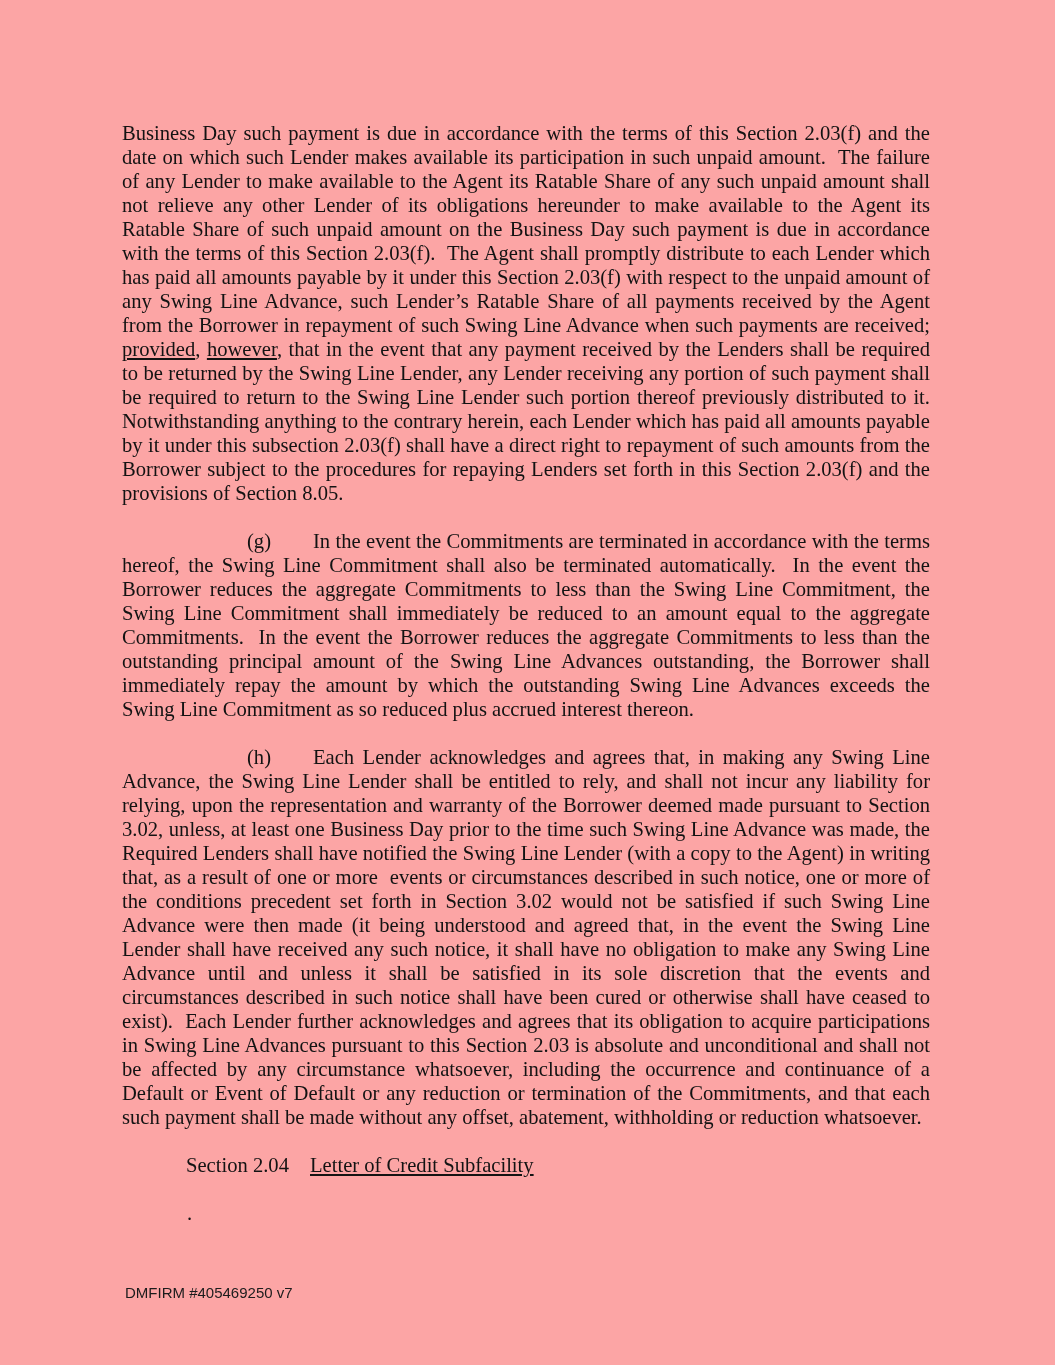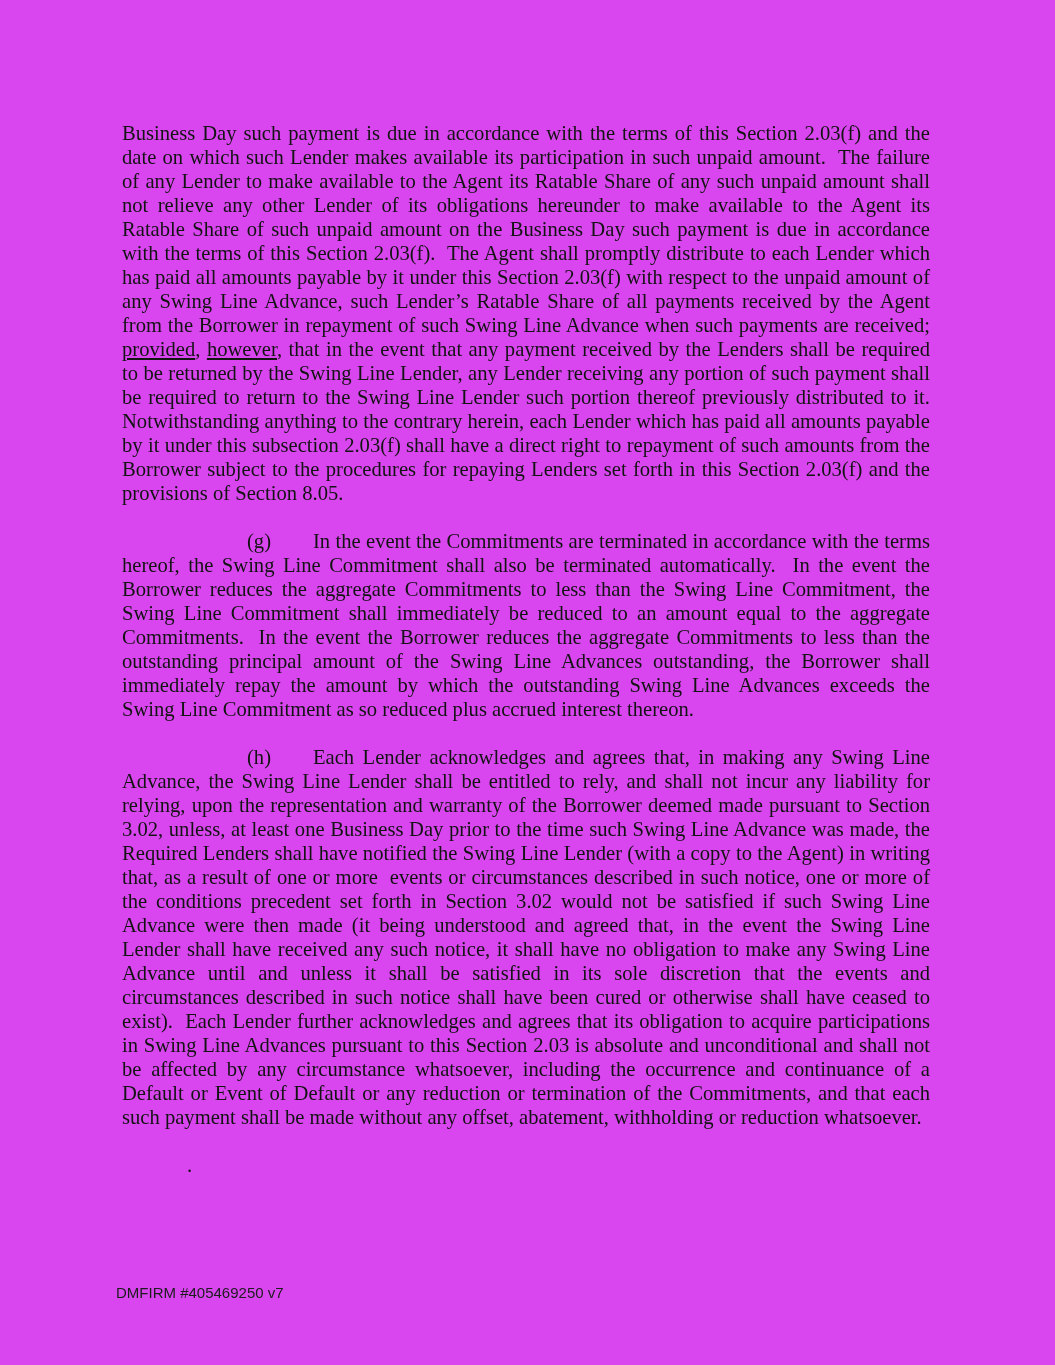--- a/index.html
+++ b/index.html
@@ -2,21 +2,21 @@
 <html><head>
 <meta charset="utf-8">
 <style>
   * { margin: 0; padding: 0; box-sizing: border-box; }
   html, body { background: #e8e8e8; }
   .page {
     position: relative;
     width: 1055px;
     height: 1365px;
     margin: 0 auto;
-    background: #d946ef;
+    background: #fca5a5;
     color: #131313;
     font-family: "Liberation Serif", serif;
     font-size: 20.6px;
     line-height: 24px;
     overflow: hidden;
   }
   .content {
     position: absolute;
     left: 122px;
     top: 121px;
@@ -45,21 +45,21 @@
     width: 124px;
     text-indent: 0;
   }
   .u { text-decoration: underline; }
   .stray {
     text-indent: 65px;
     margin-bottom: 0;
   }
   .footer-doc-id {
     position: absolute;
-    left: 116px;
+    left: 125px;
     top: 1284px;
     font-family: "Liberation Sans", sans-serif;
     font-size: 15px;
     line-height: 18px;
     color: #1c1c1c;
   }
   .footer-page-number {
     position: absolute;
     left: 0;
     top: 1279px;
@@ -76,20 +76,21 @@
 
 <div class="page">
   <div class="content">
 
     <p class="para"><span>Business Day such payment is due in accordance with the terms of this Section 2.03(f) and the date on which such Lender makes available its participation in such unpaid amount.  The failure of any Lender to make available to the Agent its Ratable Share of any such unpaid amount shall not relieve any other Lender of its obligations hereunder to make available to the Agent its Ratable Share of such unpaid amount on the Business Day such payment is due in accordance with the terms of this Section 2.03(f).  The Agent shall promptly distribute to each Lender which has paid all amounts payable by it under this Section 2.03(f) with respect to the unpaid amount of any Swing Line Advance, such Lender’s Ratable Share of all payments received by the Agent from the Borrower in repayment of such Swing Line Advance when such payments are received; </span><span class="u">provided</span><span>, </span><span class="u">however</span><span>, that in the event that any payment received by the Lenders shall be required to be returned by the Swing Line Lender, any Lender receiving any portion of such payment shall be required to return to the Swing Line Lender such portion thereof previously distributed to it.  Notwithstanding anything to the contrary herein, each Lender which has paid all amounts payable by it under this subsection 2.03(f) shall have a direct right to repayment of such amounts from the Borrower subject to the procedures for repaying Lenders set forth in this Section 2.03(f) and the provisions of Section 8.05.</span></p>
 
     <p class="para para-lettered"><span class="marker">(g)</span><span>In the event the Commitments are terminated in accordance with the terms hereof, the Swing Line Commitment shall also be terminated automatically.  In the event the Borrower reduces the aggregate Commitments to less than the Swing Line Commitment, the Swing Line Commitment shall immediately be reduced to an amount equal to the aggregate Commitments.  In the event the Borrower reduces the aggregate Commitments to less than the outstanding principal amount of the Swing Line Advances outstanding, the Borrower shall immediately repay the amount by which the outstanding Swing Line Advances exceeds the Swing Line Commitment as so reduced plus accrued interest thereon.</span></p>
 
     <p class="para para-lettered"><span class="marker">(h)</span><span>Each Lender acknowledges and agrees that, in making any Swing Line Advance, the Swing Line Lender shall be entitled to rely, and shall not incur any liability for relying, upon the representation and warranty of the Borrower deemed made pursuant to Section 3.02, unless, at least one Business Day prior to the time such Swing Line Advance was made, the Required Lenders shall have notified the Swing Line Lender (with a copy to the Agent) in writing that, as a result of one or more  events or circumstances described in such notice, one or more of the conditions precedent set forth in Section 3.02 would not be satisfied if such Swing Line Advance were then made (it being understood and agreed that, in the event the Swing Line Lender shall have received any such notice, it shall have no obligation to make any Swing Line Advance until and unless it shall be satisfied in its sole discretion that the events and circumstances described in such notice shall have been cured or otherwise shall have ceased to exist).  Each Lender further acknowledges and agrees that its obligation to acquire participations in Swing Line Advances pursuant to this Section 2.03 is absolute and unconditional and shall not be affected by any circumstance whatsoever, including the occurrence and continuance of a Default or Event of Default or any reduction or termination of the Commitments, and that each such payment shall be made without any offset, abatement, withholding or reduction whatsoever.</span></p>
 
+    <p class="para heading"><span class="heading-number">Section 2.04</span><span class="u">Letter of Credit Subfacility</span></p>
 
     <p class="para stray">.</p>
 
   </div>
 
   <div class="footer-doc-id">DMFIRM #405469250 v7</div>
 
 </div>
 
 </body></html>

